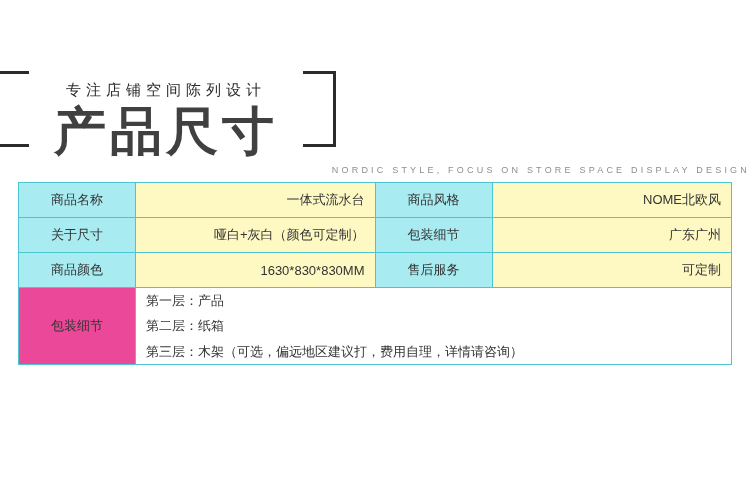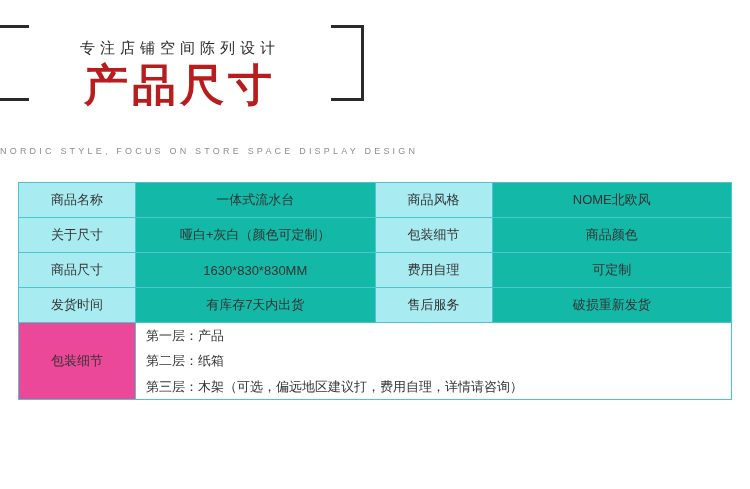--- a/index.html
+++ b/index.html
@@ -20,22 +20,22 @@
     width: 750px;
     height: 489px;
     box-sizing: border-box;
   }
 
   
   .header {
     position: relative;
     height: 175px;
     display: flex;
-    flex-direction: column;
-    align-items: flex-start;
+    flex-direction: row;
+    align-items: flex-end;
     justify-content: center;
   }
 
   .header-inner {
     position: relative;
     width: 360px;
     height: 110px;
     display: flex;
     flex-direction: column;
     align-items: center;
@@ -62,25 +62,25 @@
 
   .subtitle-cn {
     font-size: 15px;
     letter-spacing: 5px;
     color: #2b2b2b;
     margin-bottom: 4px;
     white-space: nowrap;
   }
 
   .main-title {
-    font-size: 44px;
+    font-size: 52px;
     font-weight: bold;
     letter-spacing: 4px;
     line-height: 1.05;
-    color: #b91c1c;
+    color: #404040;
     white-space: nowrap;
   }
 
   .subtitle-en {
     margin-top: 17px;
     font-size: 9px;
     letter-spacing: 3.2px;
     color: #8e8e8e;
     white-space: nowrap;
   }
@@ -110,22 +110,22 @@
 
   td.label {
     background: #a8ebf0;
     text-align: center;
     font-size: 13px;
     color: #1f1f1f;
     width: 96px;
   }
 
   td.value {
-    background: #14b8a6;
-    text-align: center;
+    background: #fef9c3;
+    text-align: right;
   }
 
   td.pack-label {
     background: #ec4899;
     text-align: center;
   }
 
   td.pack-value {
     background: #ffffff;
     padding: 8px 10px 8px 34px;
@@ -165,33 +165,27 @@
         <tr>
           <td class="label">商品名称</td>
           <td class="value">一体式流水台</td>
           <td class="label">商品风格</td>
           <td class="value">NOME北欧风</td>
         </tr>
         <tr>
           <td class="label">关于尺寸</td>
           <td class="value">哑白+灰白（颜色可定制）</td>
           <td class="label">包装细节</td>
-          <td class="value">商品颜色</td>
+          <td class="value">广东广州</td>
         </tr>
         <tr>
-          <td class="label">商品尺寸</td>
+          <td class="label">商品颜色</td>
           <td class="value">1630*830*830MM</td>
-          <td class="label">费用自理</td>
+          <td class="label">售后服务</td>
           <td class="value">可定制</td>
-        </tr>
-        <tr>
-          <td class="label">发货时间</td>
-          <td class="value">有库存7天内出货</td>
-          <td class="label">售后服务</td>
-          <td class="value">破损重新发货</td>
         </tr>
         <tr>
           <td class="pack-label">包装细节</td>
           <td class="pack-value" colspan="3">
             <div class="pack-line">第一层：产品</div>
             <div class="pack-line">第二层：纸箱</div>
             <div class="pack-line">第三层：木架（可选，偏远地区建议打，费用自理，详情请咨询）</div>
           </td>
         </tr>
       </tbody>

